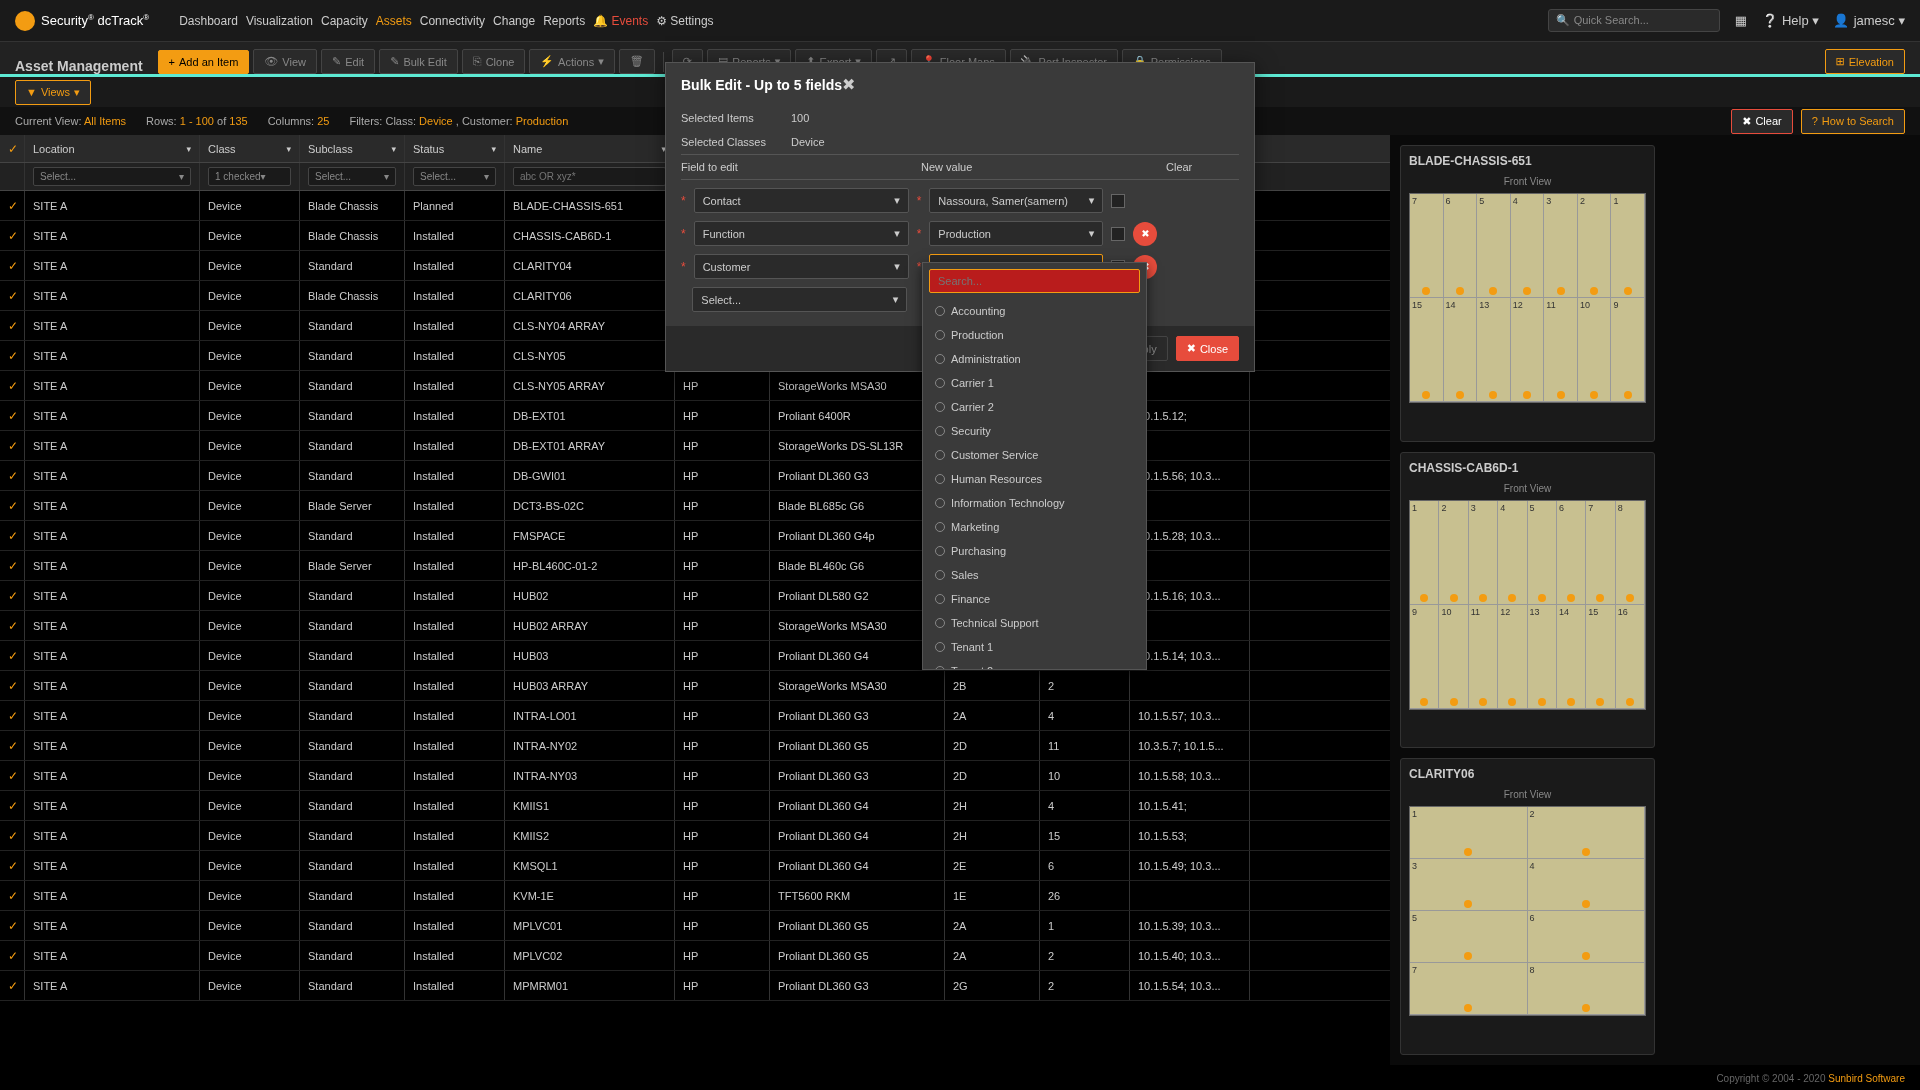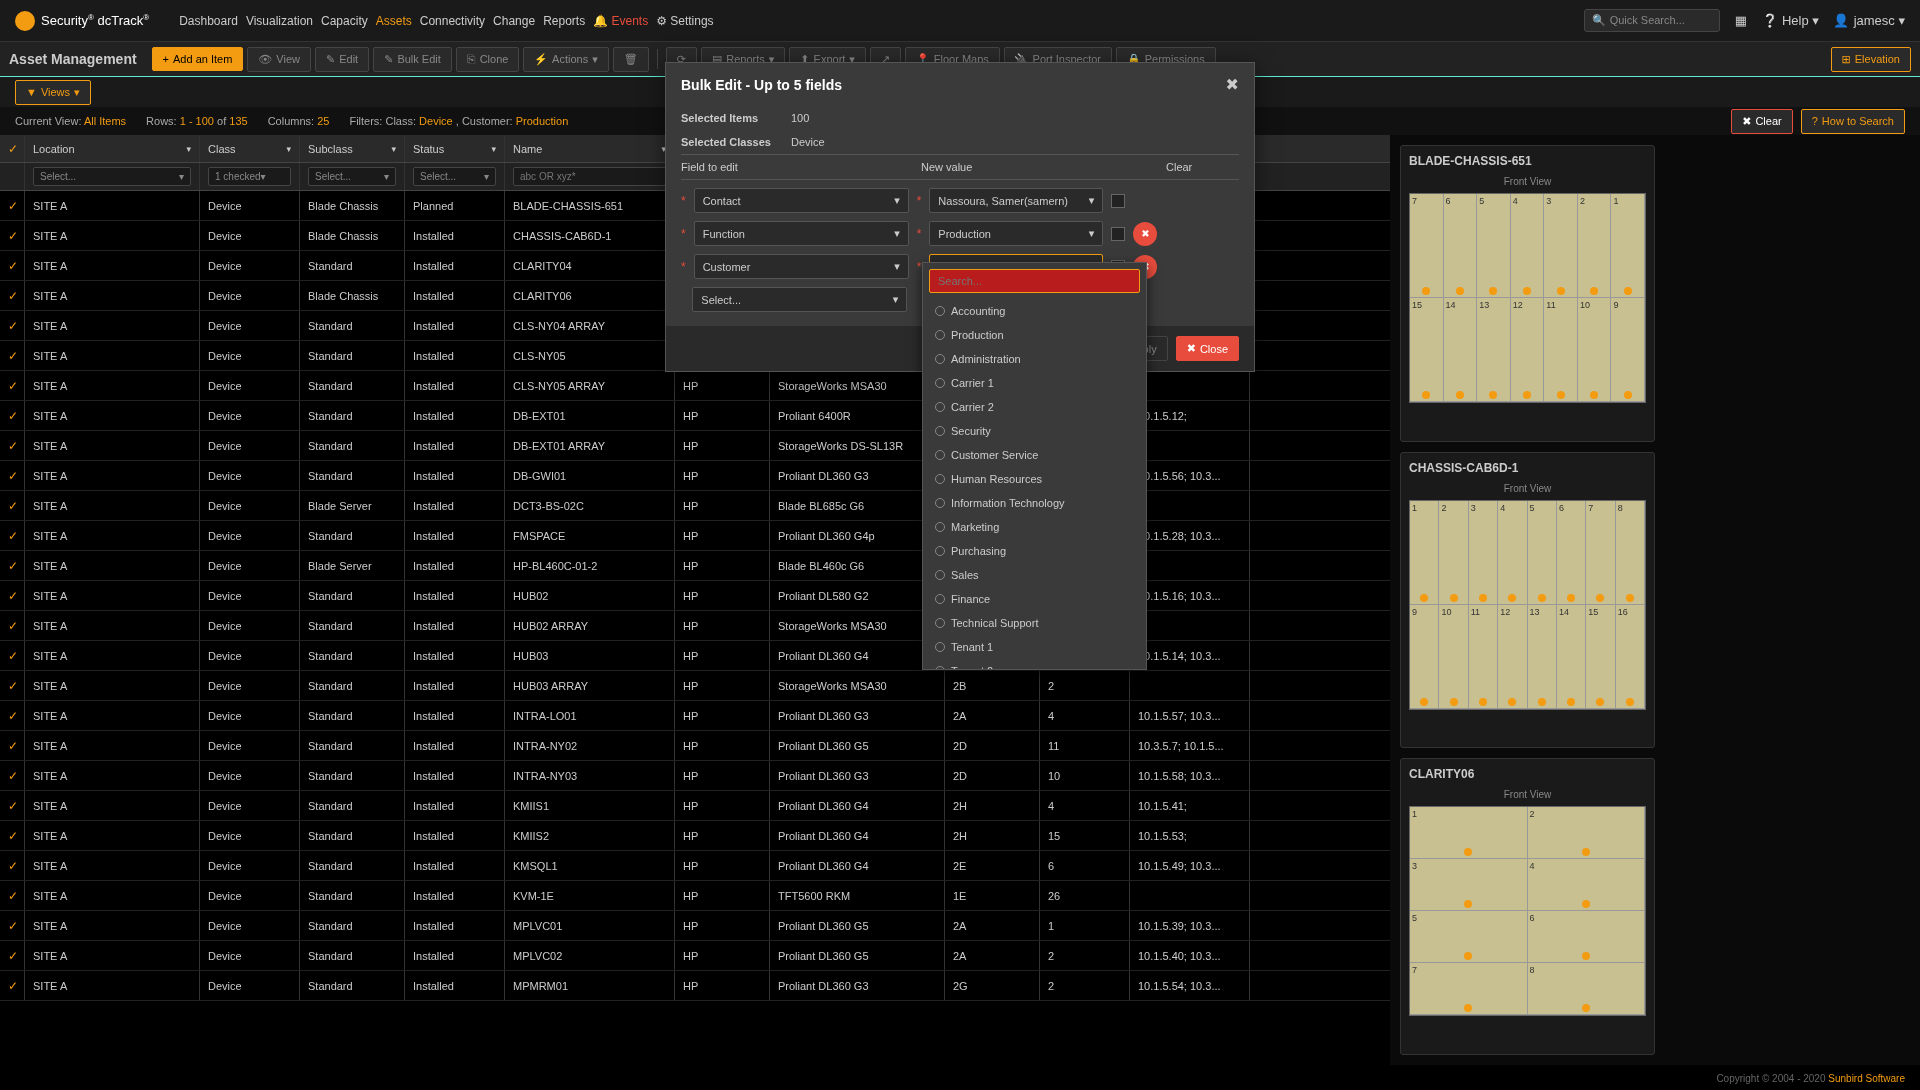--- a/index.html
+++ b/index.html
@@ -7,23 +7,23 @@
 .topbar{height:42px;background:#1a1a1a;display:flex;align-items:center;padding:0 15px;border-bottom:1px solid #333}
 .logo{display:flex;align-items:center;gap:6px;margin-right:30px}
 .logo-icon{width:20px;height:20px;background:#f39c12;border-radius:50%;position:relative}
 .logo-text{color:#fff;font-size:13px}
 .logo-text sup{font-size:8px}
 .nav{display:flex;gap:8px}
 .nav-item{color:#ccc;font-size:12px;cursor:pointer}
 .nav-item.active{color:#f39c12}
 .nav-item.alert{color:#e74c3c}
 .topbar-right{margin-left:auto;display:flex;align-items:center;gap:15px}
-.search-box{background:#2a2a2a;border:1px solid #444;border-radius:3px;padding:4px 8px;width:136px;color:#888;font-size:11px}
+.search-box{background:#2a2a2a;border:1px solid #444;border-radius:3px;padding:4px 8px;width:172px;color:#888;font-size:11px}
 .icon-btn{color:#ccc;cursor:pointer;font-size:13px}
-.subheader{height:35px;background:#222;display:flex;align-items:center;padding:0 9px;border-bottom:1px solid #5eead4}
+.subheader{height:35px;background:#222;display:flex;align-items:flex-end;padding:0 15px;border-bottom:3px solid #5eead4}
 .page-title{color:#ccc;font-size:14px;font-weight:bold;margin-right:15px}
 .toolbar{display:flex;gap:4px;align-items:center}
 .btn{padding:5px 10px;border:1px solid #444;background:#2a2a2a;color:#888;font-size:11px;cursor:pointer;border-radius:2px;display:inline-flex;align-items:center;gap:4px}
 .btn.primary{background:#f39c12;color:#000;border-color:#f39c12}
 .btn.danger{background:#e74c3c;color:#fff;border-color:#e74c3c}
 .btn-sep{width:1px;height:20px;background:#444;margin:0 4px}
 .filterbar{height:30px;background:#1a1a1a;display:flex;align-items:center;padding:0 15px}
 .infobar{height:28px;background:#111;display:flex;align-items:center;padding:0 15px;font-size:11px;gap:20px}
 .infobar .hl{color:#f39c12}
 .infobar-right{margin-left:auto;display:flex;gap:8px}
@@ -49,26 +49,26 @@
 .chk{color:#f39c12;font-size:12px}
 .side-panels{width:530px;background:#0a0a0a;padding:10px;display:flex;flex-wrap:wrap;gap:10px;overflow:auto}
 .panel{background:#1a1a1a;border:1px solid #333;border-radius:3px;padding:8px;width:255px}
 .panel-title{color:#ccc;font-size:12px;font-weight:bold;margin-bottom:8px}
 .panel-sub{color:#888;font-size:10px;text-align:center;margin-bottom:6px}
 .rack-view{background:#c8c090;border:1px solid #666;height:210px;position:relative}
 .slot-row{display:flex;height:30px;border-bottom:1px solid #999}
 .slot{flex:1;border-right:1px solid #999;font-size:9px;padding:2px;color:#333;position:relative}
 .slot-dot{position:absolute;bottom:2px;left:50%;transform:translateX(-50%);width:8px;height:8px;background:#f39c12;border-radius:50%}
 .modal-overlay{position:absolute;top:62px;left:665px;width:590px;background:#3a3a3a;border:1px solid #555;z-index:100;box-shadow:0 4px 20px rgba(0,0,0,.5)}
-.modal-header{padding:12px 15px;display:flex;justify-content:space-between;align-items:center}
+.modal-header{padding:12px 15px;display:flex;justify-content:flex-start;align-items:center}
 .modal-title{color:#fff;font-size:14px;font-weight:bold}
 .modal-close{color:#ccc;font-size:16px;cursor:pointer}
 .modal-body{padding:0 15px 10px}
 .modal-row{display:flex;padding:6px 0;font-size:11px;align-items:center}
-.modal-label{width:110px;color:#ccc;font-weight:bold}
+.modal-label{width:110px;color:#ccc;font-weight:normal}
 .modal-val{color:#ccc}
 .modal-cols{display:flex;gap:20px;border-bottom:1px solid #555;padding-bottom:6px;margin-bottom:4px}
 .modal-col-h{color:#ccc;font-weight:normal;font-size:11px}
 .modal-col-h.c1{width:220px}
 .modal-col-h.c2{width:225px}
 .modal-col-h.c3{width:50px}
 .field-row{display:flex;align-items:center;gap:8px;padding:4px 0}
 .req{color:#e74c3c;font-size:12px}
 .field-select{background:#2a2a2a;border:1px solid #555;color:#ccc;padding:5px 8px;border-radius:2px;font-size:11px;display:flex;justify-content:space-between;align-items:center;cursor:pointer}
 .field-select.w1{width:215px}

